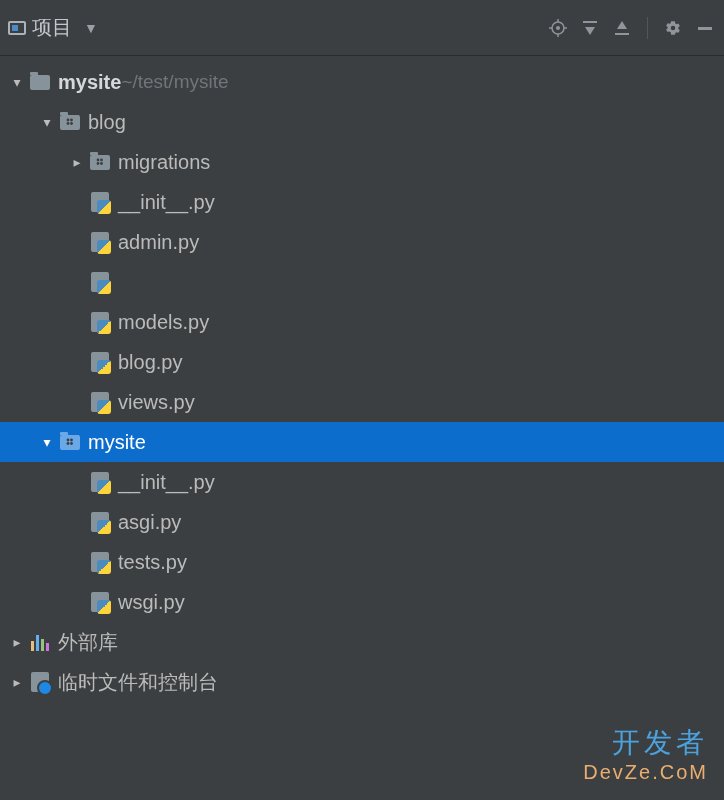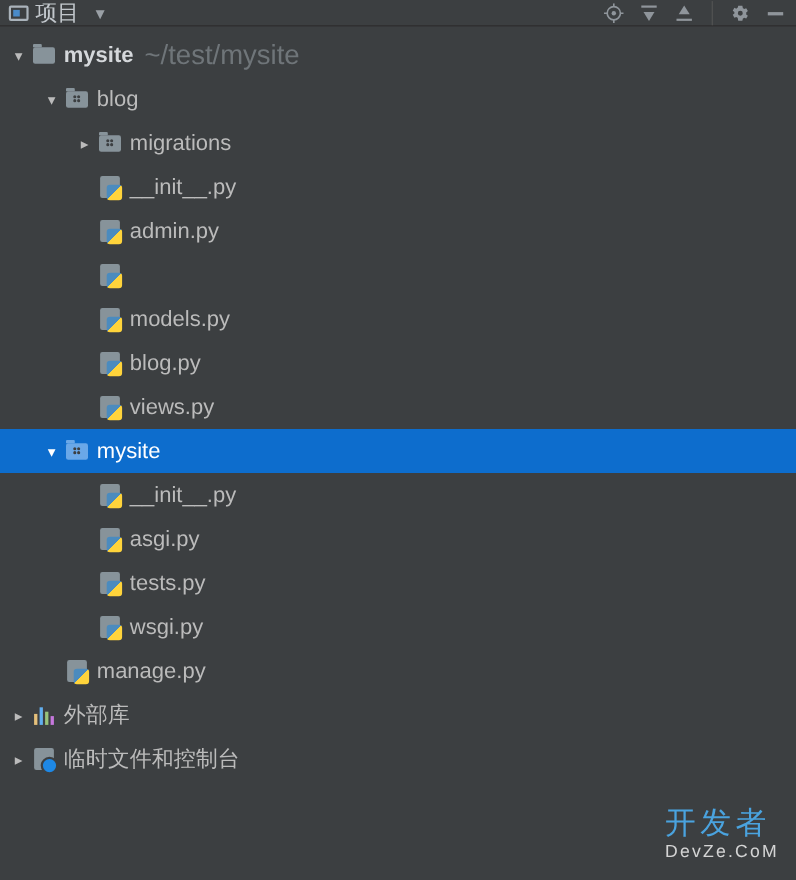--- a/index.html
+++ b/index.html
@@ -7,21 +7,21 @@
     width: 724px;
     height: 800px;
     background: #3c3f41;
     font-family: -apple-system, "Helvetica Neue", Arial, sans-serif;
     font-size: 20px;
     color: #bbbbbb;
     overflow: hidden;
     position: relative;
   }
   .toolbar {
-    height: 24px;
+    height: 56px;
     background: #3c3f41;
     border-bottom: 1px solid #2b2b2b;
     display: flex;
     align-items: center;
     padding: 0 8px;
   }
   .toolbar-left { display: flex; align-items: center; gap: 6px; }
   .toolbar-right { margin-left: auto; display: flex; align-items: center; gap: 10px; }
   .proj-icon {
     width: 18px; height: 14px;
@@ -80,40 +80,40 @@
   .py-icon::after {
     content:"";
     position:absolute;
     width:14px; height:14px;
     left:6px; top:8px;
     background: linear-gradient(135deg,#4b8bbe 0 50%,#ffd43b 50% 100%);
     border-radius: 3px;
   }
   .label { color: inherit; }
   .label.bold { font-weight: 700; color: #d5d8db; }
-  .hint { color: #6f7579; margin-left: 10px; font-size: 25px; }
+  .hint { color: #6f7579; font-size: 19px; }
   .lib-icon { display:inline-flex; gap:2px; align-items:flex-end; height:18px; }
   .lib-icon span { width:3px; background:#e06c75; }
   .lib-icon span:nth-child(1){height:10px; background:#e5c07b;}
   .lib-icon span:nth-child(2){height:16px; background:#61afef;}
   .lib-icon span:nth-child(3){height:12px; background:#98c379;}
   .lib-icon span:nth-child(4){height:8px; background:#c678dd;}
   .scratch-icon { width:18px; height:20px; background:#87939a; border-radius:2px; position:relative; }
   .scratch-icon::after { content:""; position:absolute; width:12px; height:12px; border-radius:50%; background:#1e88e5; right:-4px; bottom:-4px; border:2px solid #3c3f41; }
   .watermark {
     position:absolute;
     right:16px; bottom:16px;
-    text-align:left;
+    text-align:right;
     color:#4aa3df;
     font-family: "SimHei","Microsoft YaHei",sans-serif;
     line-height:1.2;
     pointer-events:none;
   }
   .watermark .cn { font-size:28px; letter-spacing:4px; }
-  .watermark .en { font-size:16px; letter-spacing:2px; color:#e5e5e5; opacity:0.9; }
+  .watermark .en { font-size:20px; letter-spacing:2px; color:#fdba74; opacity:0.9; }
 </style>
 </head>
 <body>
 
 <div class="toolbar">
   <div class="toolbar-left">
     <span class="proj-icon"></span>
     <span class="toolbar-title">项目</span>
     <span class="dd-arrow">▼</span>
   </div>
@@ -267,28 +267,20 @@
     </div>
   <div class="row">
       <span class="indent" style="width:60px"></span>
       <span class="arrow blank">▸</span>
       <span class="icon">
         <span class="py-icon"></span>
       </span>
       <span class="label">wsgi.py</span>
     </div>
 
-  <div class="row">
-    <span class="indent" style="width:30px"></span>
-    <span class="arrow blank">▸</span>
-    <span class="icon">
-        <span class="py-icon"></span>
-      </span>
-    <span class="label">manage.py</span>
-  </div>
 
   <div class="row">
     <span class="indent" style="width:0px"></span>
     <span class="arrow">▸</span>
     <span class="icon">
         <span class="lib-icon">
           <span></span>
           <span></span>
           <span></span>
           <span></span>

